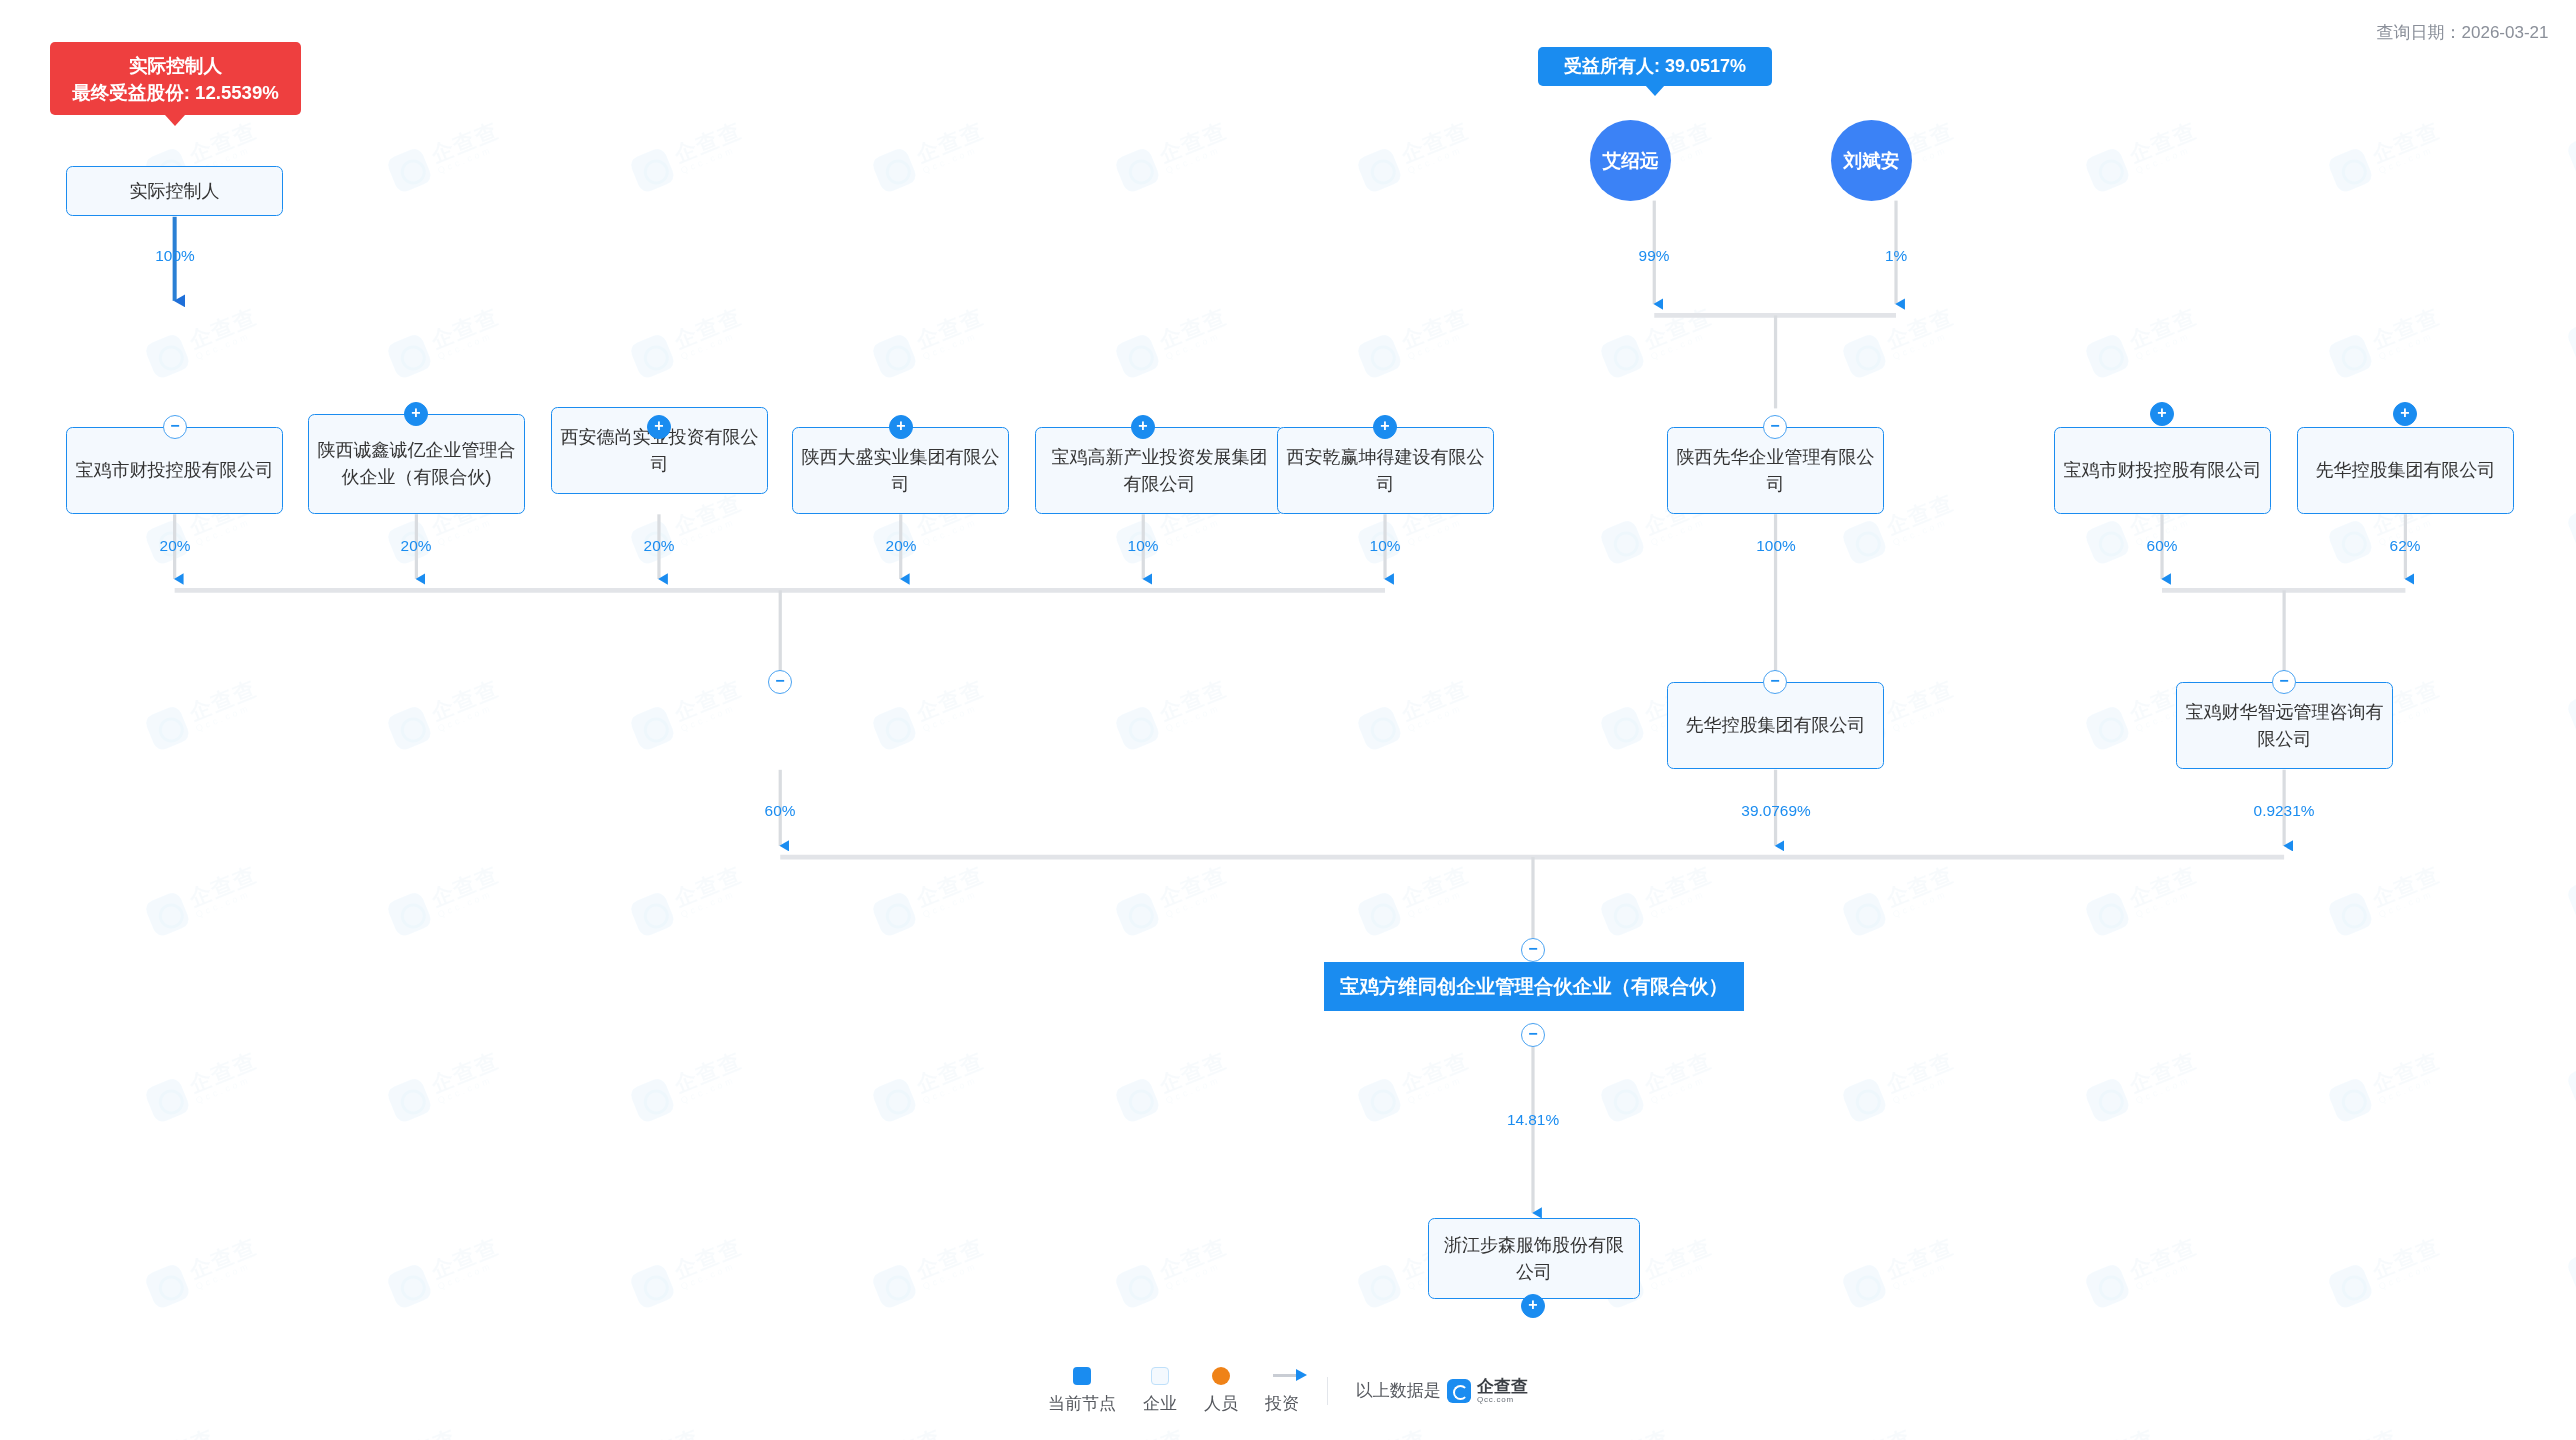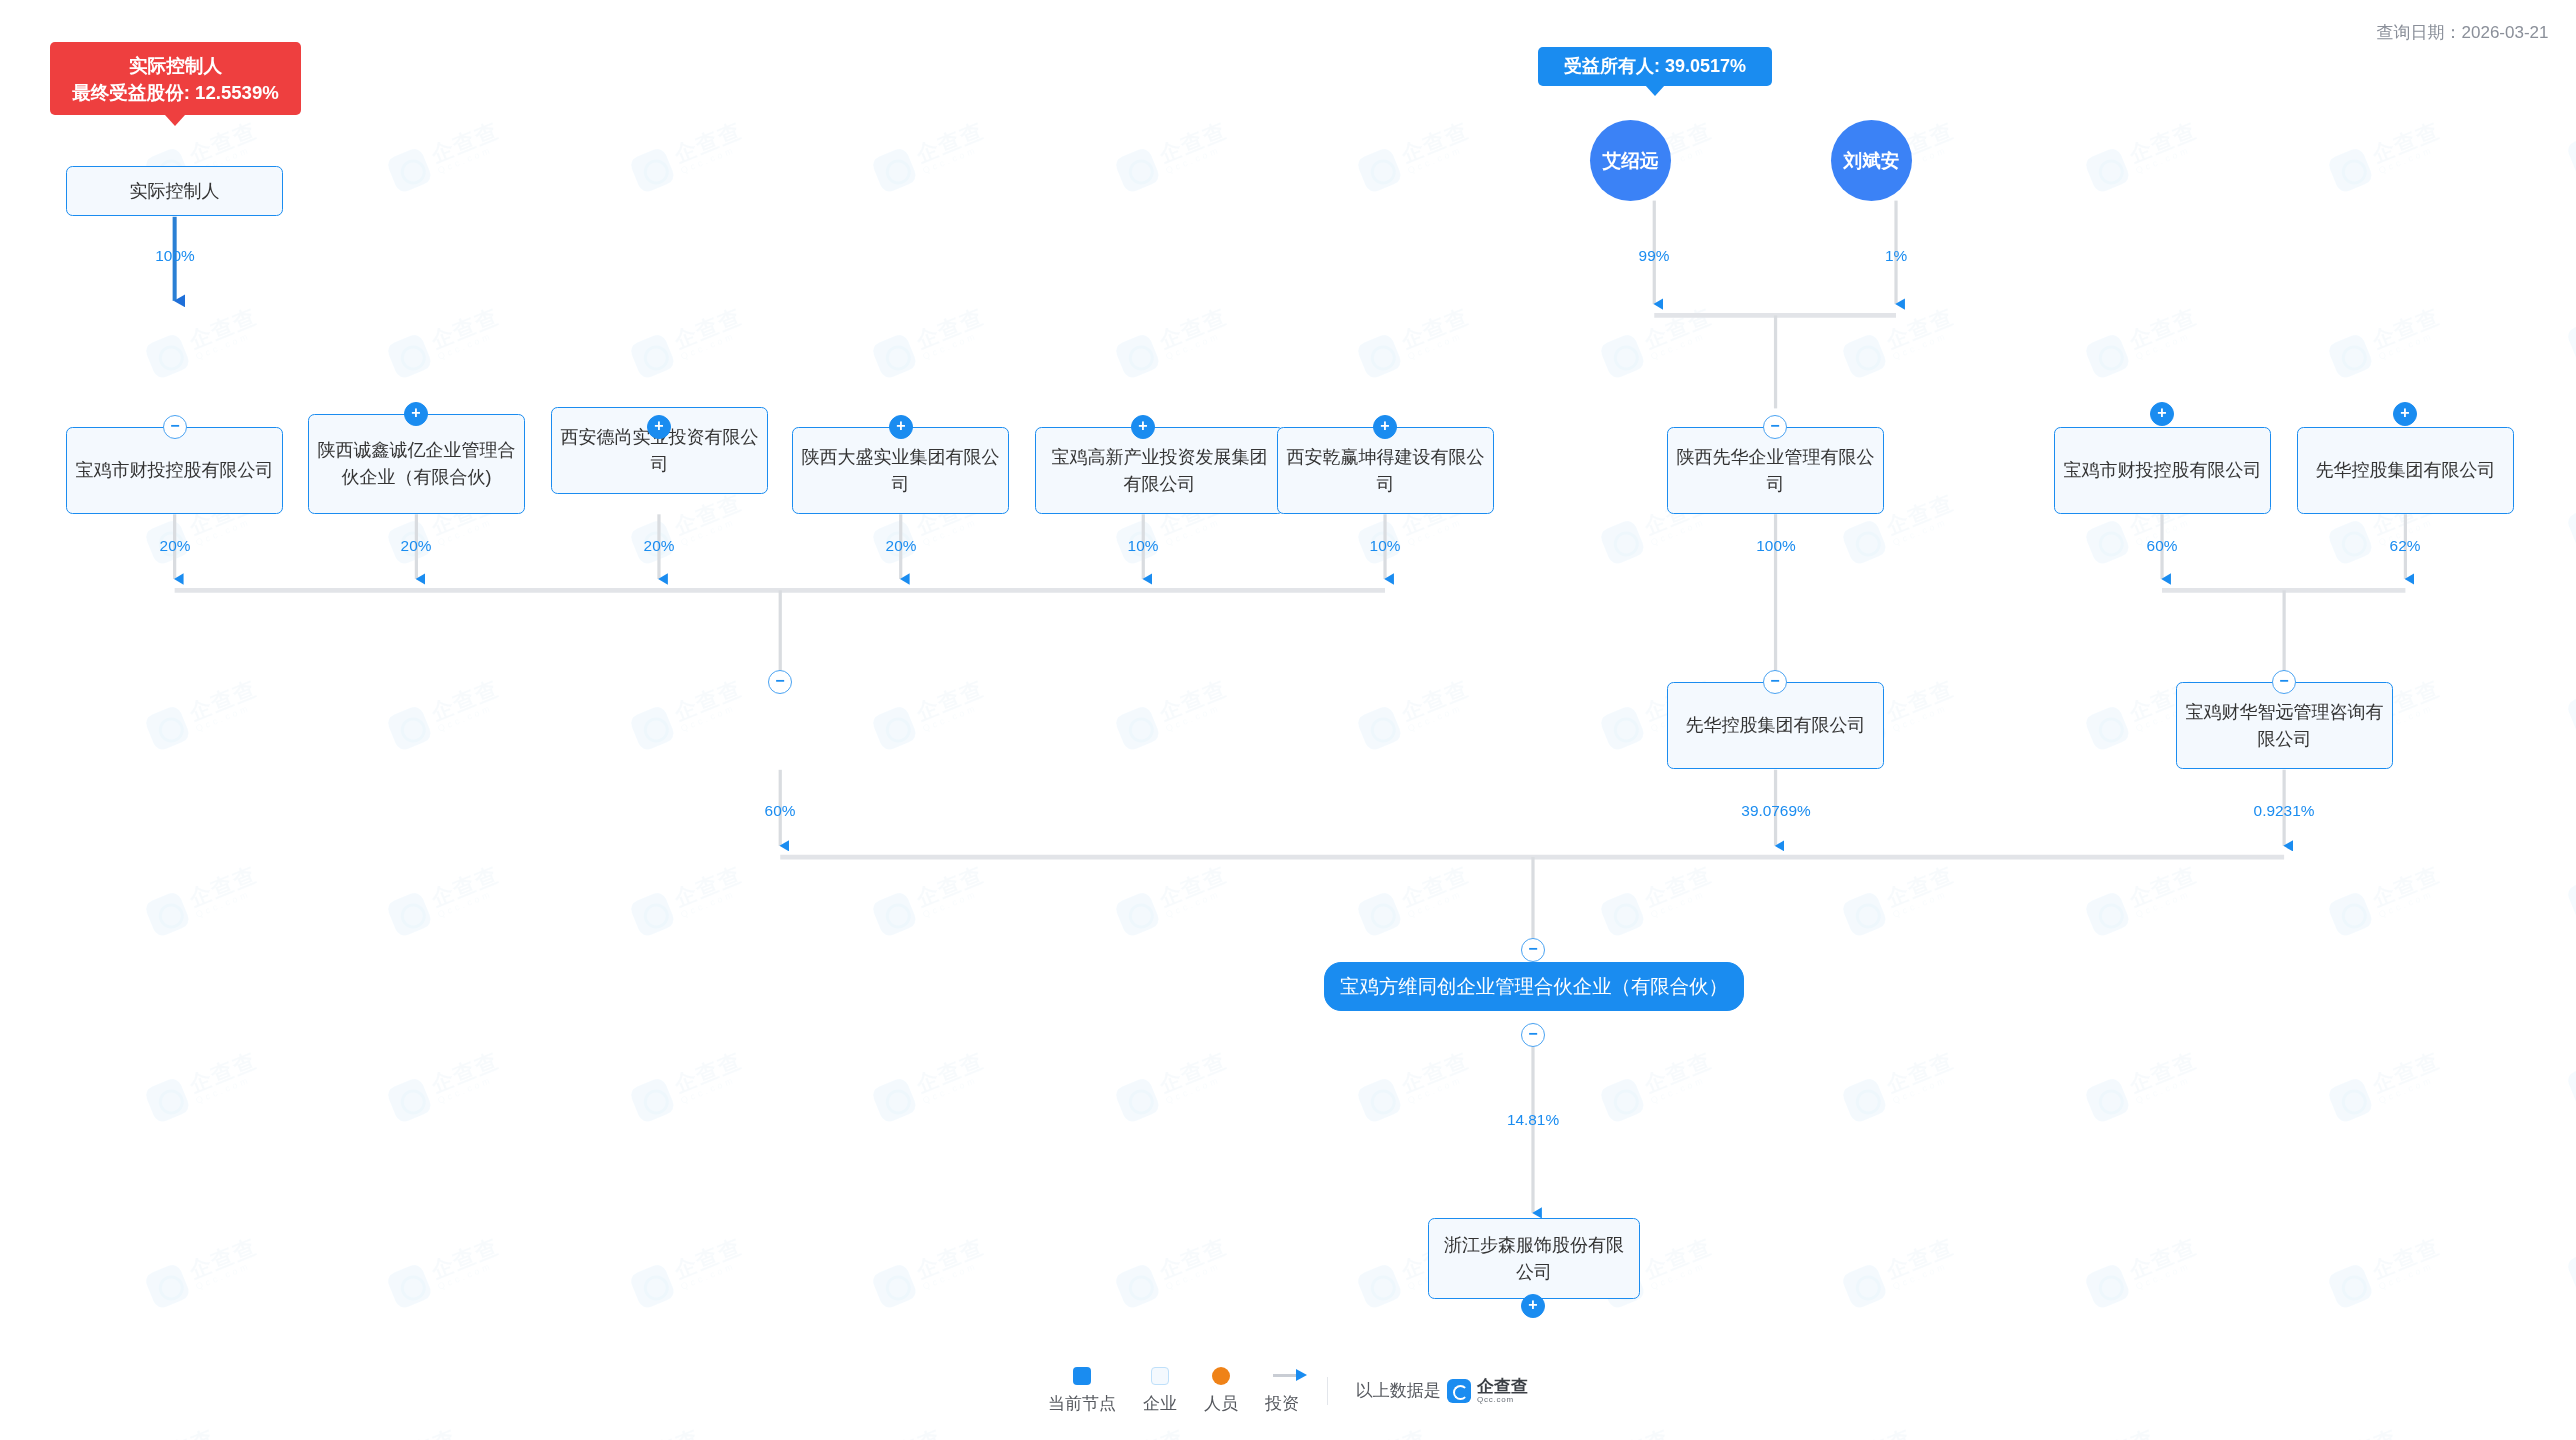--- a/index.html
+++ b/index.html
@@ -41,23 +41,23 @@
     text-align:center;
     display:flex;align-items:center;justify-content:center;
     padding:4.9px 8px;
     box-sizing:border-box;
   }
   .ent .txt{display:block;width:100%;}
 
   .current{
     background:#1a8cf0;
     border:1.6px solid #1a8cf0;
-    border-radius:17px;
+    border-radius:0;
     color:#ffffff;
-    font-weight:normal;
+    font-weight:bold;
     font-size:19.4px;
     display:flex;align-items:center;justify-content:center;
     padding:0 18px;
     box-sizing:border-box;
     white-space:nowrap;
   }
 
   .person{
     background:#3b82f6;
     border-radius:50%;

